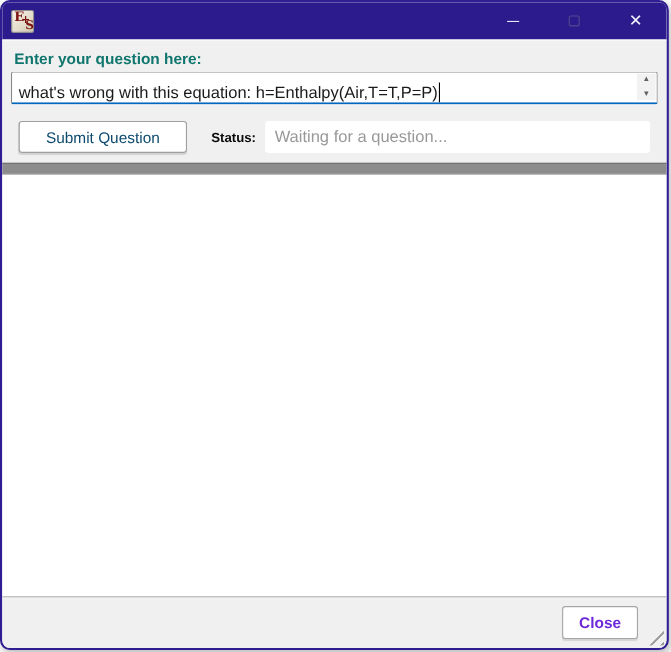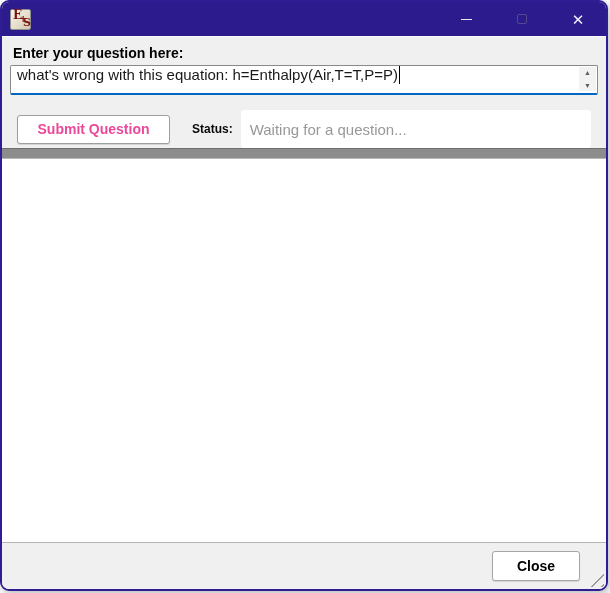--- a/index.html
+++ b/index.html
@@ -55,31 +55,31 @@
   .max-glyph { display: block; width: 10px; height: 10px; border: 1px solid #57488f; border-radius: 2px; }
   .close-glyph { font-size: 15px; color: #f2f0fa; line-height: 1; font-weight: 400; }
   
   .query-panel {
     background: #f0f0f0;
     border-top: 1px solid #fafafa;
     padding: 8px 8px 0 8px;
     flex: 0 0 112px;
   }
   .question-label {
-    font-size: 14px; font-weight: bold; color: #000000;
+    font-size: 14px; font-weight: bold; color: #0f766e;
     padding-left: 3px; margin-bottom: 4px;
     display: block;
   }
   .question-input {
     height: 30px;
     background: #ffffff;
     border: 1px solid #898989;
     border-bottom: 2px solid #0067c0;
     border-radius: 2px;
-    display: flex; align-items: flex-start;
+    display: flex; align-items: flex-end;
     position: relative;
     padding-left: 6px;
     font-size: 15px; color: #1a1a1a;
   }
   .question-text { white-space: pre; }
   .caret {
     display: inline-block; width: 1px; height: 18px;
     background: #000; margin-left: 1px;
     animation: blink 1.1s steps(1) infinite;
   }
@@ -96,29 +96,29 @@
     display: flex; align-items: center;
     padding: 0 5px 0 7px;
   }
   .submit-button {
     width: 153px; height: 29px;
     background: #ffffff;
     border: 1px solid #9f9f9f;
     border-radius: 3px;
     box-shadow: 0 1px 1px rgba(0,0,0,0.12);
     font-family: "Liberation Sans", sans-serif;
-    font-size: 14px; font-weight: bold; color: #ec4899;
+    font-size: 14px; font-weight: normal; color: #0c4a6e;
     cursor: default;
   }
   .status-label {
     font-size: 12px; font-weight: bold; color: #0a0a0a;
     margin-left: 22px; margin-right: 8px;
   }
   .status-field {
-    flex: 1; height: 38px;
+    flex: 1; height: 29px;
     background: #ffffff;
     border-radius: 3px;
     display: flex; align-items: center;
     padding-left: 9px;
     font-size: 15px; color: #989898;
     margin-right: 2px;
   }
   
   .separator-bar {
     flex: 0 0 11px;
@@ -133,27 +133,27 @@
   
   .bottom-bar {
     flex: 0 0 47px;
     background: #f0f0f0;
     border-top: 1px solid #b5b5b5;
     display: flex; align-items: center; justify-content: flex-end;
     padding-right: 26px;
     position: relative;
   }
   .close-button {
-    width: 88px; height: 30px;
+    width: 69px; height: 30px;
     background: #ffffff;
     border: 1px solid #a6a6a6;
     border-radius: 3px;
     box-shadow: 0 1px 1px rgba(0,0,0,0.12);
     font-family: "Liberation Sans", sans-serif;
-    font-size: 14px; font-weight: bold; color: #000000;
+    font-size: 14px; font-weight: bold; color: #6d28d9;
     cursor: default;
   }
   .resize-grip {
     position: absolute; right: 2px; bottom: 2px;
     width: 14px; height: 14px;
     clip-path: polygon(100% 0, 100% 100%, 0 100%);
     background: repeating-linear-gradient(135deg,
       transparent 0 3px, #9a9a9a 3px 4.5px, transparent 4.5px 7px);
   }
 </style>

